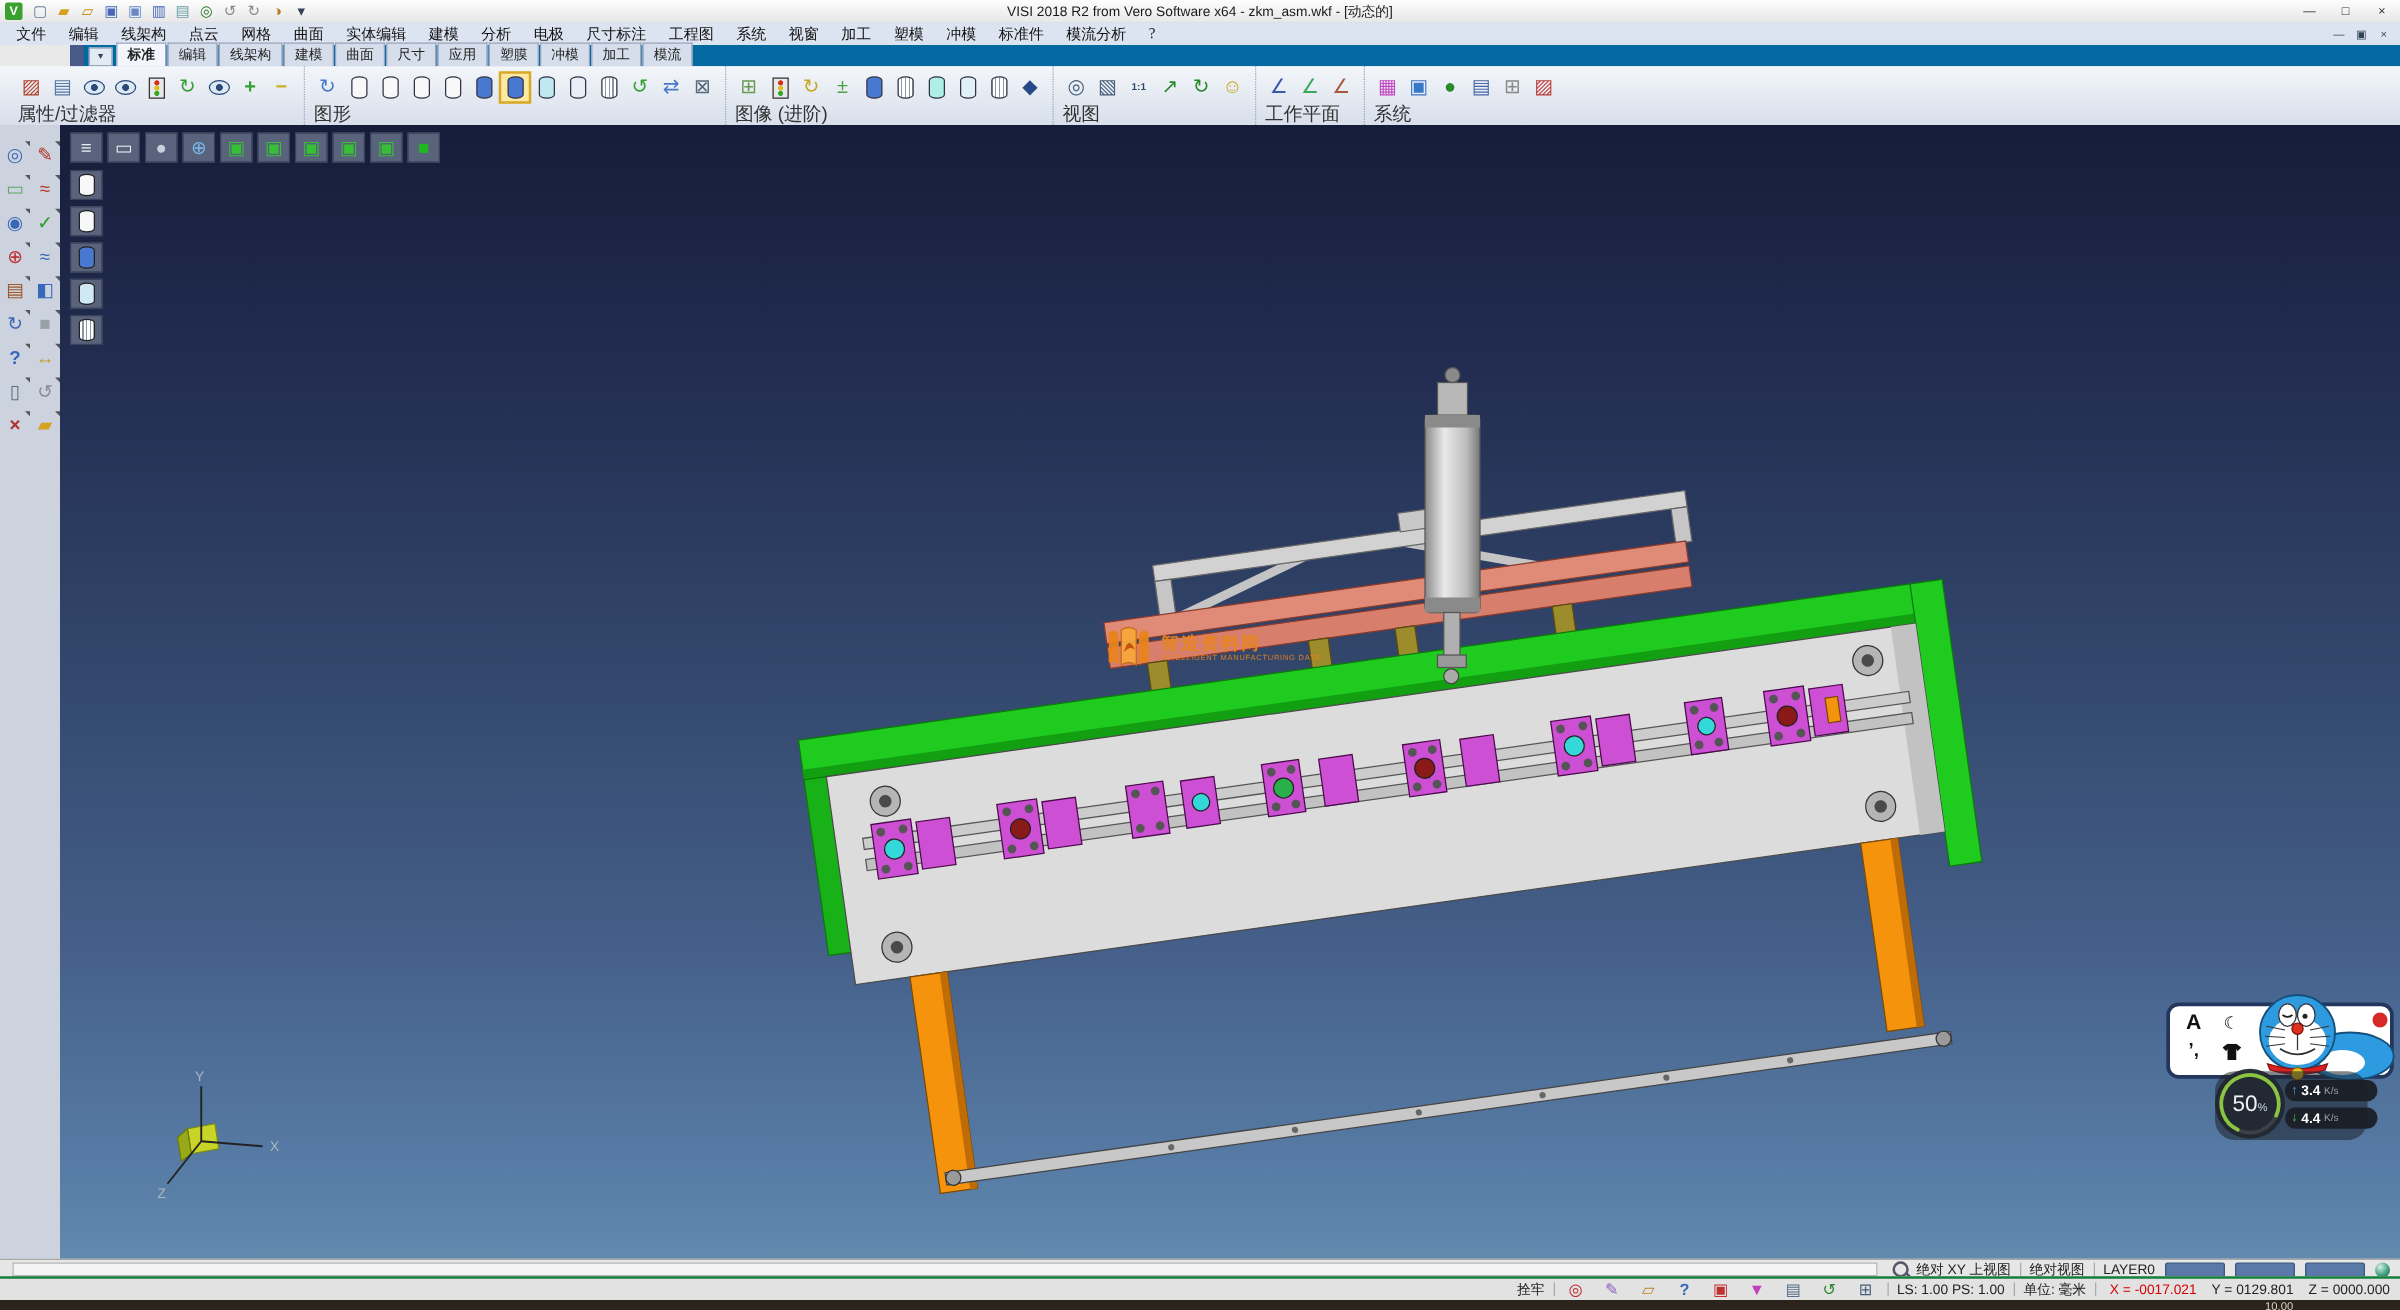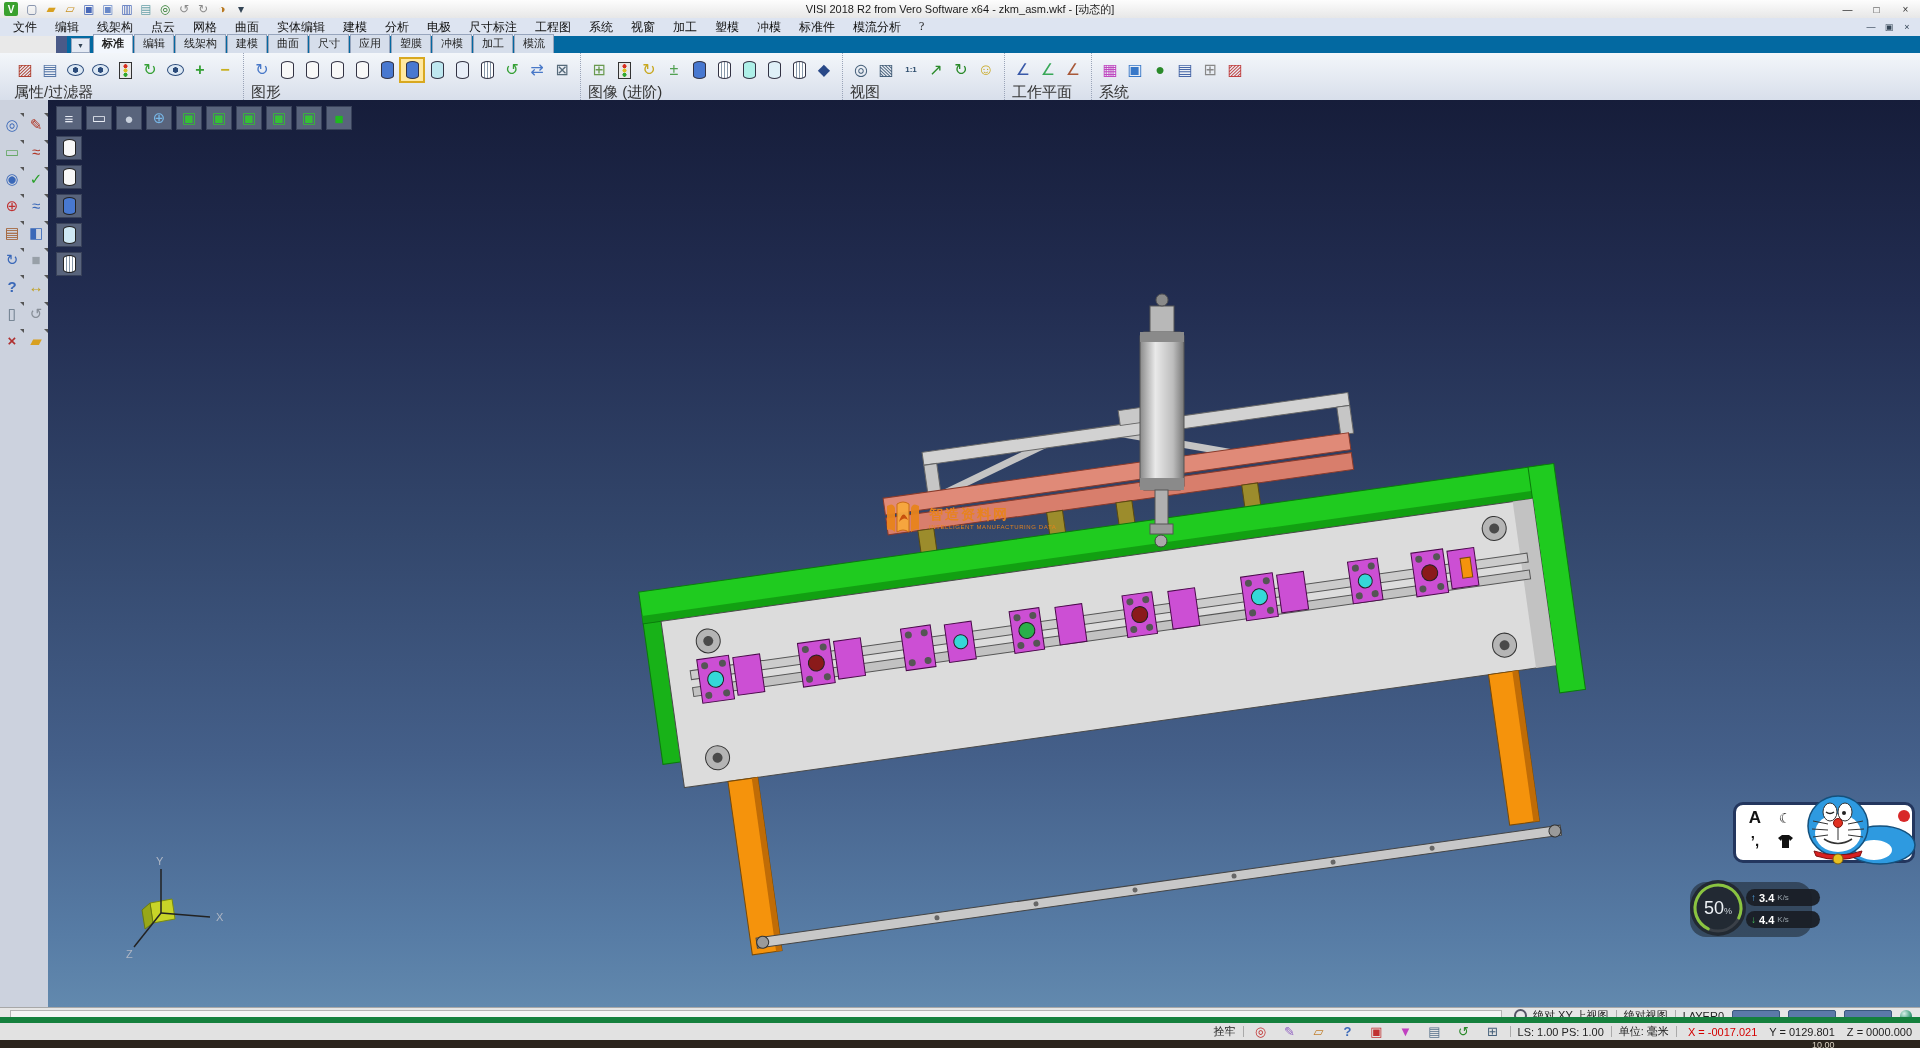--- a/index.html
+++ b/index.html
@@ -72,22 +72,22 @@
   
   .triad{position:absolute;left:40px;top:755px;}
   
   .ime-card{position:absolute;left:1685px;top:702px;width:168px;height:53px;background:#fff;
     border:3px solid #23365e;border-radius:10px;display:grid;grid-template-columns:30px 30px;
     grid-template-rows:24px 22px;align-items:center;justify-items:center;padding:1px 4px;}
   .ime-a{font-size:17px;font-weight:700;color:#111;}
   .ime-moon{font-size:14px;color:#111;}
   .ime-comma{font-size:15px;font-weight:700;color:#111;line-height:8px;}
   .doraemon{position:absolute;left:1752px;top:693px;}
-  .gauge-wrap{position:absolute;left:1642px;top:757px;width:122px;height:55px;
-    background:rgba(28,34,42,.55);border-radius:16px;margin-top:25px;}
+  .gauge-wrap{position:absolute;left:1724px;top:757px;width:122px;height:55px;
+    background:rgba(28,34,42,.55);border-radius:16px;}
   .gauge{position:absolute;left:0;top:-2px;width:56px;height:56px;border-radius:50%;
     background:rgba(34,40,48,.95);display:flex;align-items:center;justify-content:center;}
   .gauge-txt{color:#eef2f6;font-size:18px;z-index:1;}
   .gauge-txt b{font-weight:400;}
   .gauge-pct{font-size:9px;color:#cfd6dc;}
   .gauge svg{position:absolute;left:0;top:0;}
   .pill{position:absolute;left:56px;width:64px;height:17px;background:rgba(26,31,38,.95);
     border-radius:9px;display:flex;align-items:center;font-size:8px;color:#98a2aa;padding:0 5px;gap:3px;}
   .pill .val{color:#fff;font-size:11px;font-weight:700;}
   .pill .arrow{font-size:10px;font-weight:700;}
@@ -99,21 +99,21 @@
   .prompt-field{flex:1;height:9px;margin:0 10px;background:#f4f4f4;border:1px solid #b4b4b4;}
   .mag{width:9px;height:9px;border:2px solid #556;border-radius:50%;position:relative;margin:0 6px 0 2px;flex:none;}
   .mag::after{content:"";position:absolute;width:5px;height:2px;background:#556;transform:rotate(45deg);right:-4px;bottom:-1px;}
   .ssep{width:1px;height:11px;background:#aaa;margin:0 7px;flex:none;}
   .sb-txt{white-space:nowrap;}
   .sb-bold{font-weight:400;}
   .swatch{width:46px;height:10px;background:#5b79a8;border:1px solid #39587e;border-radius:2px;margin-left:8px;flex:none;}
   .sphere{width:12px;height:12px;border-radius:50%;margin:0 8px;flex:none;
     background:radial-gradient(circle at 35% 30%,#d8f0e8,#3a9a78 60%,#1a5a48);}
   .statusbar2{position:absolute;left:0;right:0;bottom:8px;height:17px;background:#e2e2e2;
-    border-top:6px solid #15803d;display:flex;align-items:center;justify-content:flex-end;
+    border-top:2px solid #15803d;display:flex;align-items:center;justify-content:flex-end;
     font-size:11px;color:#222;padding-right:8px;}
   .statusbar2 .ticon{width:20px;height:16px;font-size:13px;}
   .sicons{display:flex;gap:9px;align-items:center;}
   .coords{display:flex;gap:12px;margin-left:4px;}
   .coord-x{color:#d40000;}
   
   .taskbar{position:absolute;left:0;right:0;bottom:0;height:8px;background:#2b241d;overflow:hidden;}
   .taskbar span{position:absolute;left:1812px;top:0px;font-size:9px;color:#d8d0c0;}
 </style>
 </head>

